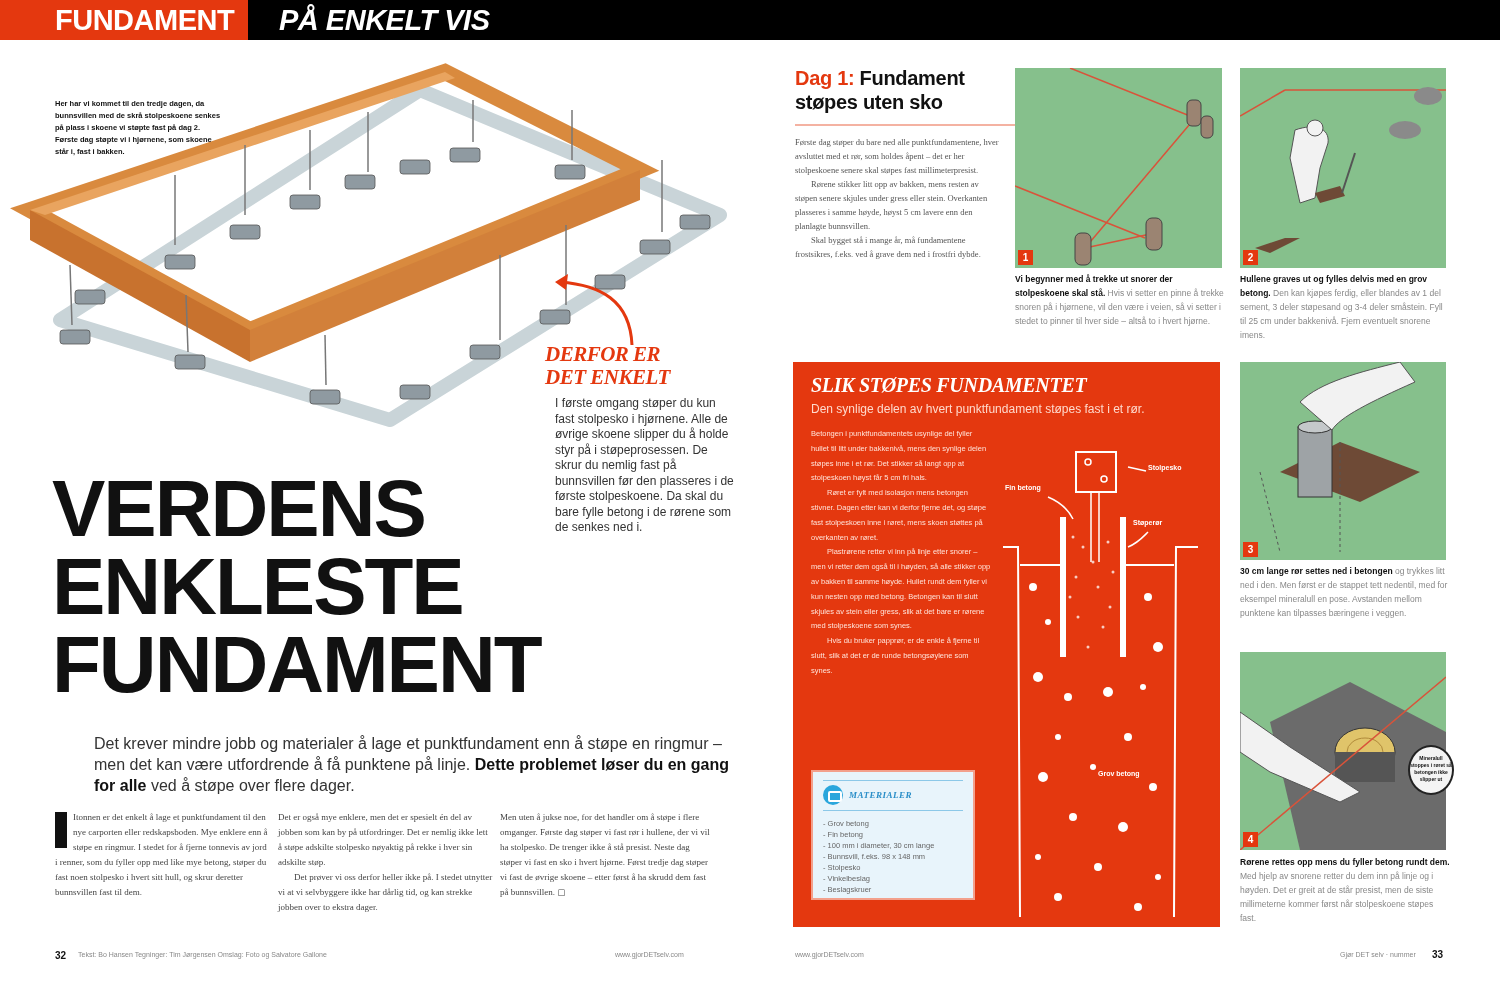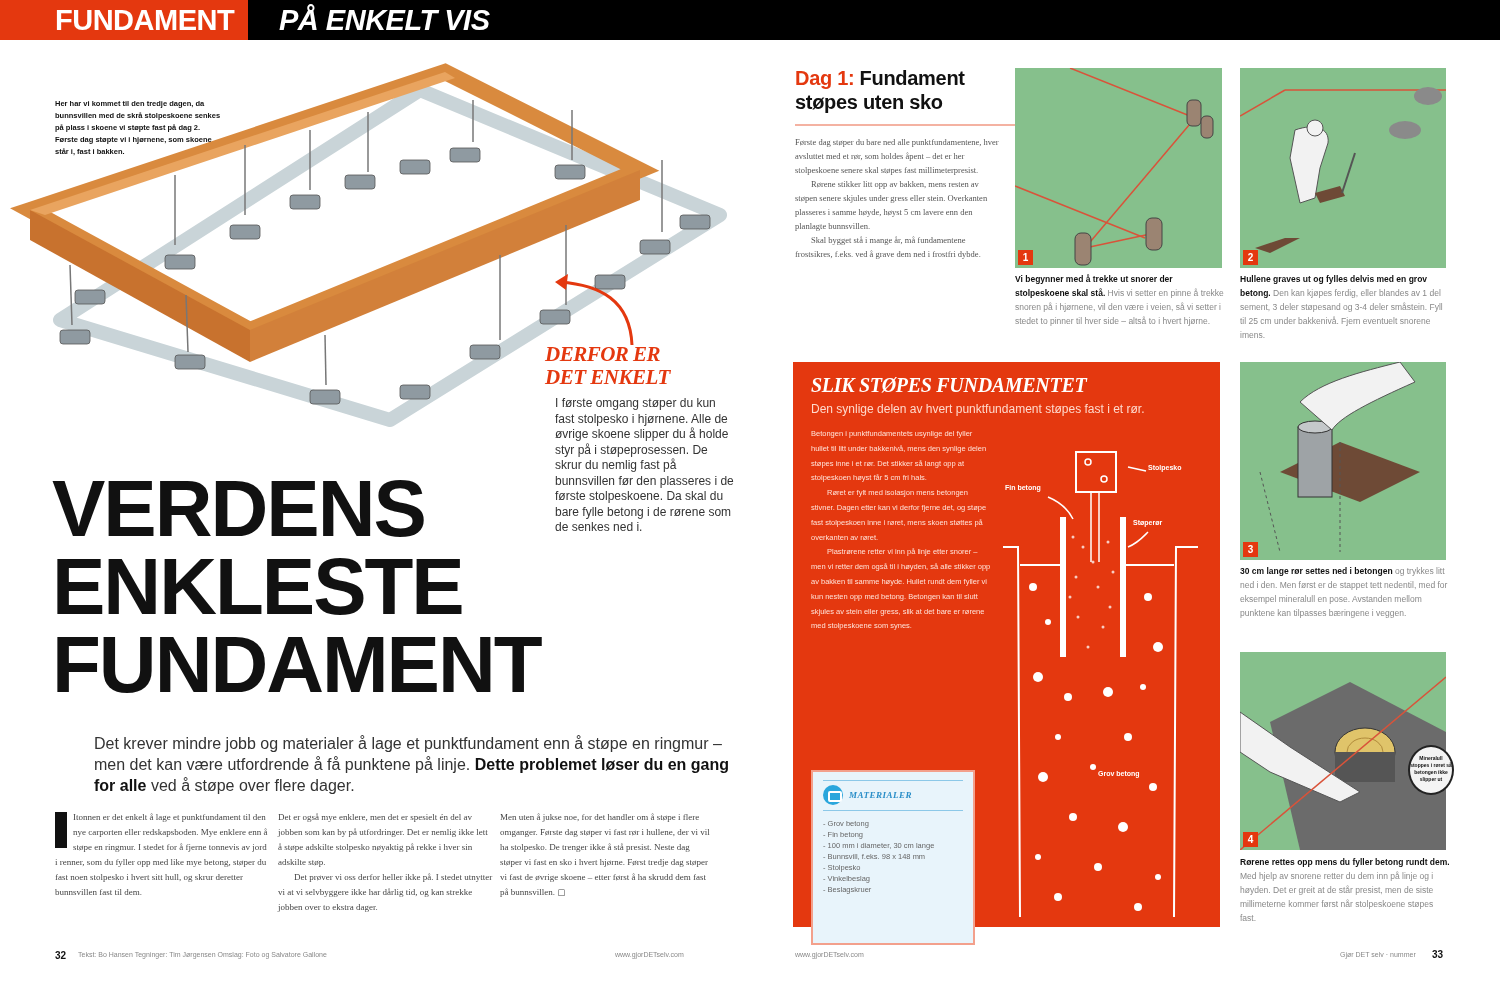--- a/index.html
+++ b/index.html
@@ -46,21 +46,21 @@
   .numbadge { position: absolute; left: 3px; bottom: 3px; width: 15px; height: 15px; background: #e4380f; color: #fff; font: bold 10px/15px "Liberation Sans", sans-serif; text-align: center; }
   .pcap { position: absolute; font: 8.5px/14px "Liberation Sans", sans-serif; color: #888; }
   .pcap b { color: #111; }
 
   .redbox { position: absolute; left: 793px; top: 362px; width: 427px; height: 565px; background: #e4380f; }
   .rb-title { position: absolute; left: 18px; top: 12px; font: italic bold 20px "Liberation Serif", serif; color: #fff; letter-spacing: -0.3px; }
   .rb-sub { position: absolute; left: 18px; top: 40px; font: 12px "Liberation Sans", sans-serif; color: #ffd9cc; }
   .rb-body { position: absolute; left: 18px; top: 65px; width: 180px; font: 7.5px/14.8px "Liberation Sans", sans-serif; color: #ffe2d8; }
   .rb-label { position: absolute; font: bold 7px "Liberation Sans", sans-serif; color: #fff; }
 
-  .materialer { position: absolute; left: 20px; top: 410px; width: 160px; height: 171px; background: #e8f4fb; box-shadow: 0 0 0 2px #f3a08c; }
+  .materialer { position: absolute; left: 20px; top: 410px; width: 160px; height: 126px; background: #e8f4fb; box-shadow: 0 0 0 2px #f3a08c; }
   .mat-head { position: absolute; left: 10px; top: 12px; height: 22px; display: flex; align-items: center; }
   .mat-icon { width: 20px; height: 20px; border-radius: 50%; background: #2aa6dc; margin-right: 6px; position: relative; }
   .mat-icon::after { content: ""; position: absolute; left: 5px; top: 6px; width: 10px; height: 7px; border: 2px solid #fff; border-radius: 2px; }
   .mat-title { font: italic bold 9px "Liberation Serif", serif; color: #2a8ec8; letter-spacing: 0.5px; }
   .mat-line { position: absolute; left: 10px; right: 10px; height: 1px; background: #8cc8e8; }
   .mat-list { position: absolute; left: 10px; top: 46px; font: 7.5px/11px "Liberation Sans", sans-serif; color: #666; list-style: none; }
 
   .url-right { position: absolute; left: 795px; top: 951px; font: 7px "Liberation Sans", sans-serif; color: #888; }
   .issue-right { position: absolute; left: 1340px; top: 951px; font: 7px "Liberation Sans", sans-serif; color: #888; }
   .folio-right { position: absolute; left: 1432px; top: 949px; font: bold 10px "Liberation Sans", sans-serif; color: #111; }
@@ -235,20 +235,21 @@
   <b>Rørene rettes opp mens du fyller betong rundt dem.</b><span> Med hjelp av snorene retter du dem inn på linje og i høyden. Det er greit at de står presist, men de siste millimeterne kommer først når stolpeskoene støpes fast.</span>
 </div>
 
 <div class="redbox">
   <div class="rb-title">SLIK STØPES FUNDAMENTET</div>
   <div class="rb-sub">Den synlige delen av hvert punktfundament støpes fast i et rør.</div>
   <div class="rb-body">
     <p>Betongen i punktfundamentets usynlige del fyller hullet til litt under bakkenivå, mens den synlige delen støpes inne i et rør. Det stikker så langt opp at stolpeskoen høyst får 5 cm fri hals.</p>
     <p class="indent">Røret er fylt med isolasjon mens betongen stivner. Dagen etter kan vi derfor fjerne det, og støpe fast stolpeskoen inne i røret, mens skoen støttes på overkanten av røret.</p>
     <p class="indent">Plastrørene retter vi inn på linje etter snorer – men vi retter dem også til i høyden, så alle stikker opp av bakken til samme høyde. Hullet rundt dem fyller vi kun nesten opp med betong. Betongen kan til slutt skjules av stein eller gress, slik at det bare er rørene med stolpeskoene som synes.</p>
+    <p class="indent">Hvis du bruker papprør, er de enkle å fjerne til slutt, slik at det er de runde betongsøylene som synes.</p>
   </div>
 
   <svg style="position:absolute;left:205px;top:85px;" width="210" height="470" viewBox="0 0 210 470">
 
     <rect x="78" y="5" width="40" height="40" fill="none" stroke="#fff" stroke-width="2"></rect>
     <circle cx="90" cy="15" r="3" fill="none" stroke="#fff" stroke-width="1.5"></circle>
     <circle cx="106" cy="32" r="3" fill="none" stroke="#fff" stroke-width="1.5"></circle>
     <line x1="93" y1="45" x2="93" y2="115" stroke="#fff" stroke-width="1.5"></line>
     <line x1="101" y1="45" x2="101" y2="115" stroke="#fff" stroke-width="1.5"></line>
 

